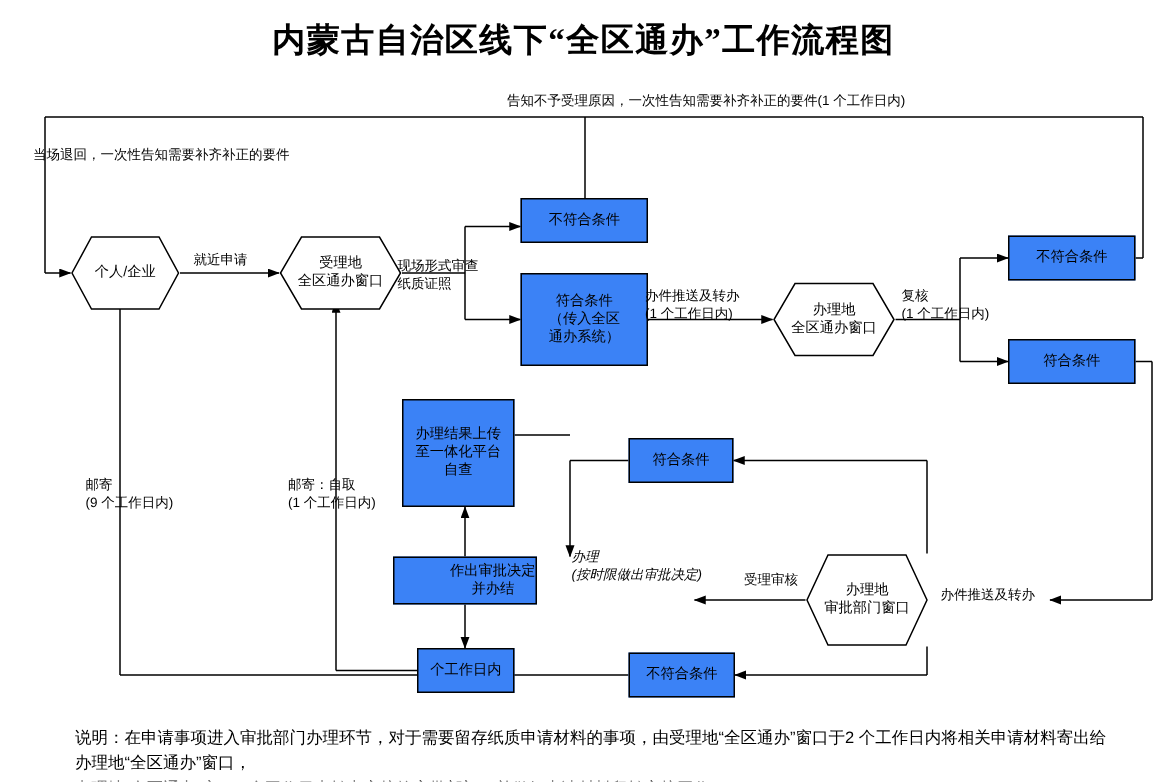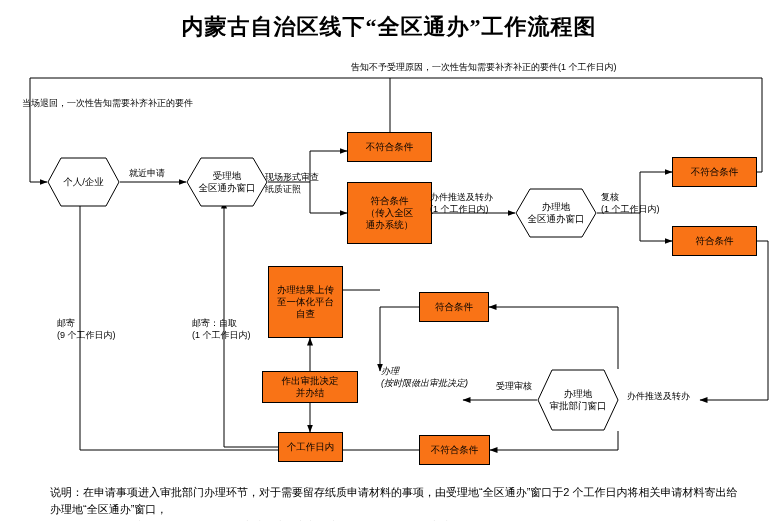--- a/index.html
+++ b/index.html
@@ -19,21 +19,21 @@
   svg.lines{position:absolute;left:0;top:0;width:778px;height:521px;}
   .node{
     position:absolute;
     box-sizing:border-box;
     display:flex;align-items:center;justify-content:center;
     text-align:center;
     font-size:9.5px;
     line-height:1.25;
     color:#000;
   }
-  .rect{border:1px solid #000;background:#f97316;}
+  .rect{border:1px solid #000;background:#3b82f6;}
   .hexwrap{background:transparent;}
   .hexwrap .hexlabel{position:relative;z-index:2;padding:0 4px;}
   .hexsvg{position:absolute;left:0;top:0;width:100%;height:100%;z-index:1;}
   .free{
     position:absolute;font-size:9px;line-height:1.3;color:#000;
     white-space:pre-line;
   }
   .note{
     position:absolute;left:50px;top:484px;width:690px;
     font-size:11px;line-height:1.55;color:#000;white-space:pre-line;
@@ -164,34 +164,34 @@
   <div class="node rect" style="left:268px;top:266px;width:75px;height:72px;">
     <span style="white-space:pre-line;">办理结果上传
 至一体化平台
 自查</span>
   </div>
 
   <div class="node rect" style="left:419px;top:292px;width:70px;height:30px;">
     <span>符合条件</span>
   </div>
 
-  <div class="node rect" style="left:262px;top:371px;width:96px;height:32px;">
+  <div class="node rect" style="left:262px;top:371px;width:96px;height:32px;justify-content:flex-end;">
     <span style="white-space:pre-line;">作出审批决定
 并办结</span>
   </div>
 
   <div class="node rect" style="left:278px;top:432px;width:65px;height:30px;">
     <span>个工作日内</span>
   </div>
 
   <div class="node rect" style="left:419px;top:435px;width:71px;height:30px;">
     <span>不符合条件</span>
   </div>
 
-  <div class="free" style="left:351px;top:62px;">告知不予受理原因，一次性告知需要补齐补正的要件(1 个工作日内)</div>
+  <div class="free" style="left:338px;top:62px;">告知不予受理原因，一次性告知需要补齐补正的要件(1 个工作日内)</div>
   <div class="free" style="left:22px;top:98px;">当场退回，一次性告知需要补齐补正的要件</div>
   <div class="free" style="left:129px;top:168px;">就近申请</div>
   <div class="free" style="left:265px;top:172px;">现场形式审查
 纸质证照</div>
   <div class="free" style="left:430px;top:192px;">办件推送及转办
 (1 个工作日内)</div>
   <div class="free" style="left:601px;top:192px;">复核
 (1 个工作日内)</div>
   <div class="free" style="left:57px;top:318px;">邮寄
 (9 个工作日内)</div>

